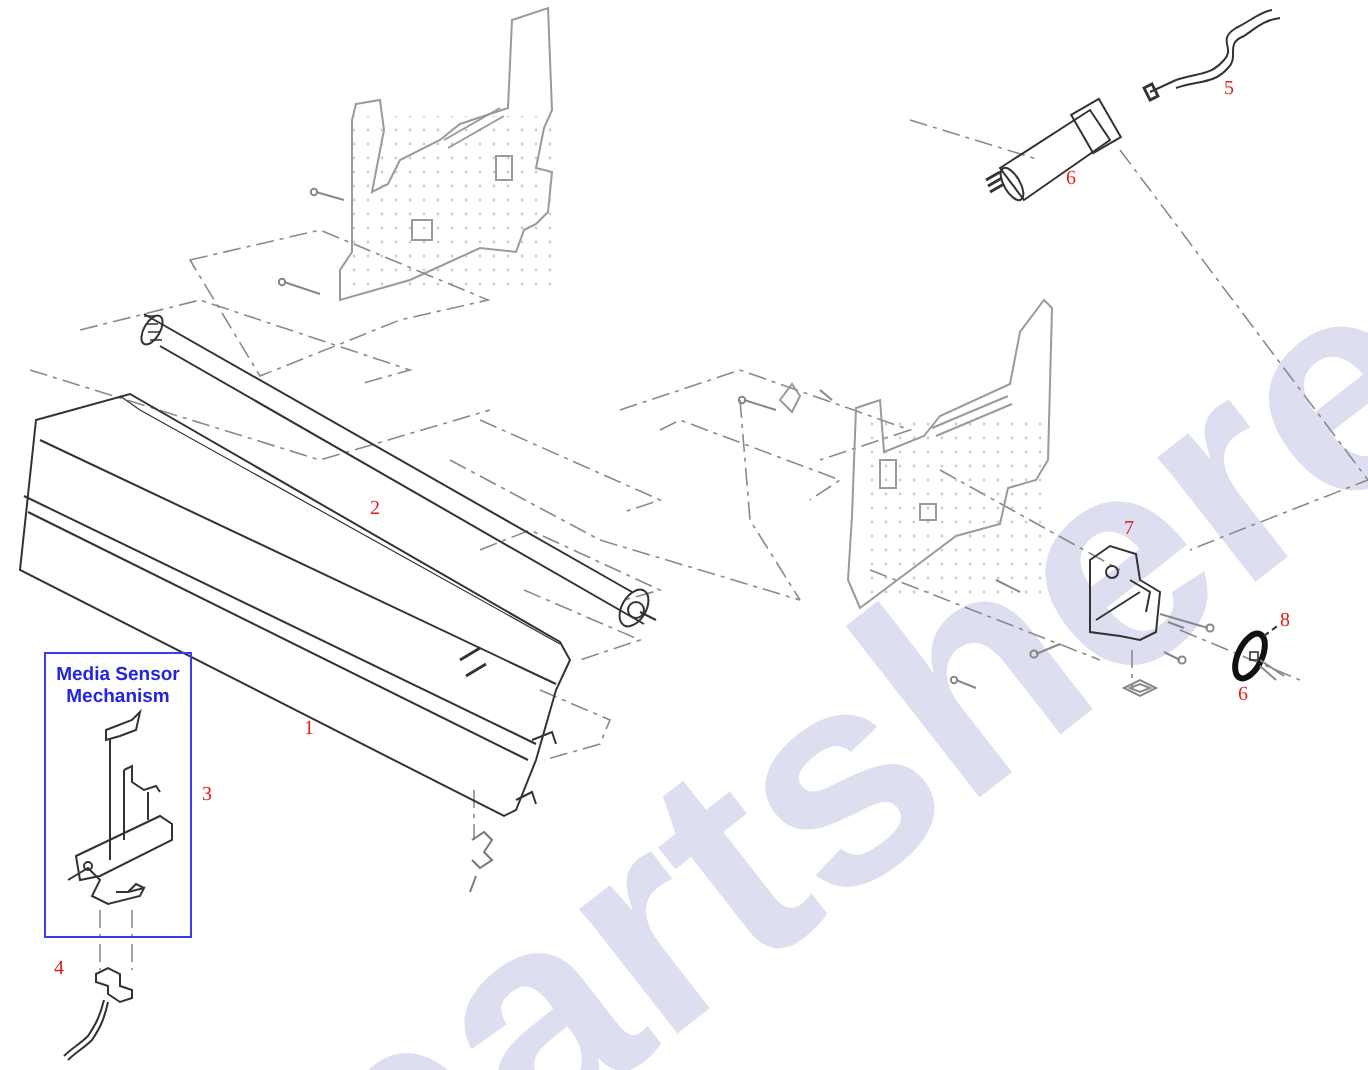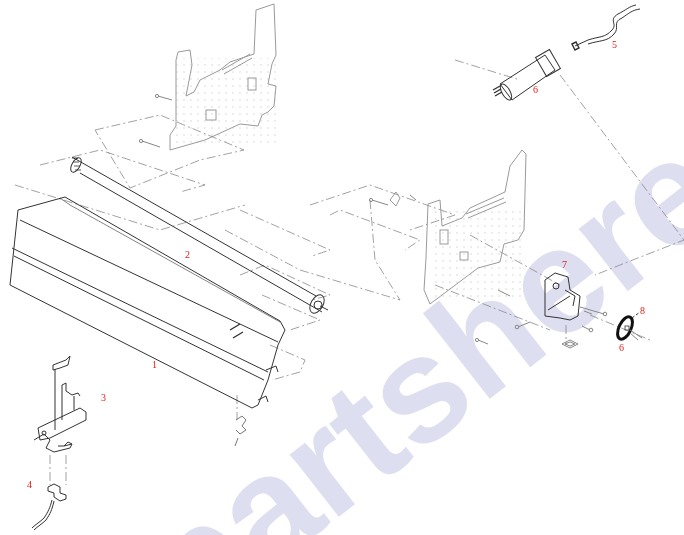--- a/index.html
+++ b/index.html
@@ -162,20 +162,26 @@
       <circle cx="44" cy="433" r="2"></circle>
       <path d="M64 446 l4 -4 l4 2"></path>
     </g>
     <g stroke="#333" stroke-width="1" fill="none">
       <path d="M48 487 l6 -3 l6 3 l0 6 l6 2 l0 4 l-6 2 l-6 -4 l0 -4 l-6 -2 Z"></path>
       <path d="M52 500 C50 508 48 512 44 518 C40 522 36 524 32 528"></path>
       <path d="M54 501 C52 510 50 514 46 520 C42 524 38 526 34 530"></path>
     </g>
   </svg>
 
+  <div class="inset-box">
+    <div class="inset-title">
+      <div>Media Sensor</div>
+      <div>Mechanism</div>
+    </div>
+  </div>
 
   <span class="callout" style="left:152px;top:360px;">1</span>
   <span class="callout" style="left:185px;top:250px;">2</span>
   <span class="callout" style="left:101px;top:393px;">3</span>
   <span class="callout" style="left:27px;top:480px;">4</span>
   <span class="callout" style="left:612px;top:40px;">5</span>
   <span class="callout" style="left:533px;top:85px;">6</span>
   <span class="callout" style="left:562px;top:260px;">7</span>
   <span class="callout" style="left:640px;top:306px;">8</span>
   <span class="callout" style="left:619px;top:343px;">6</span>

